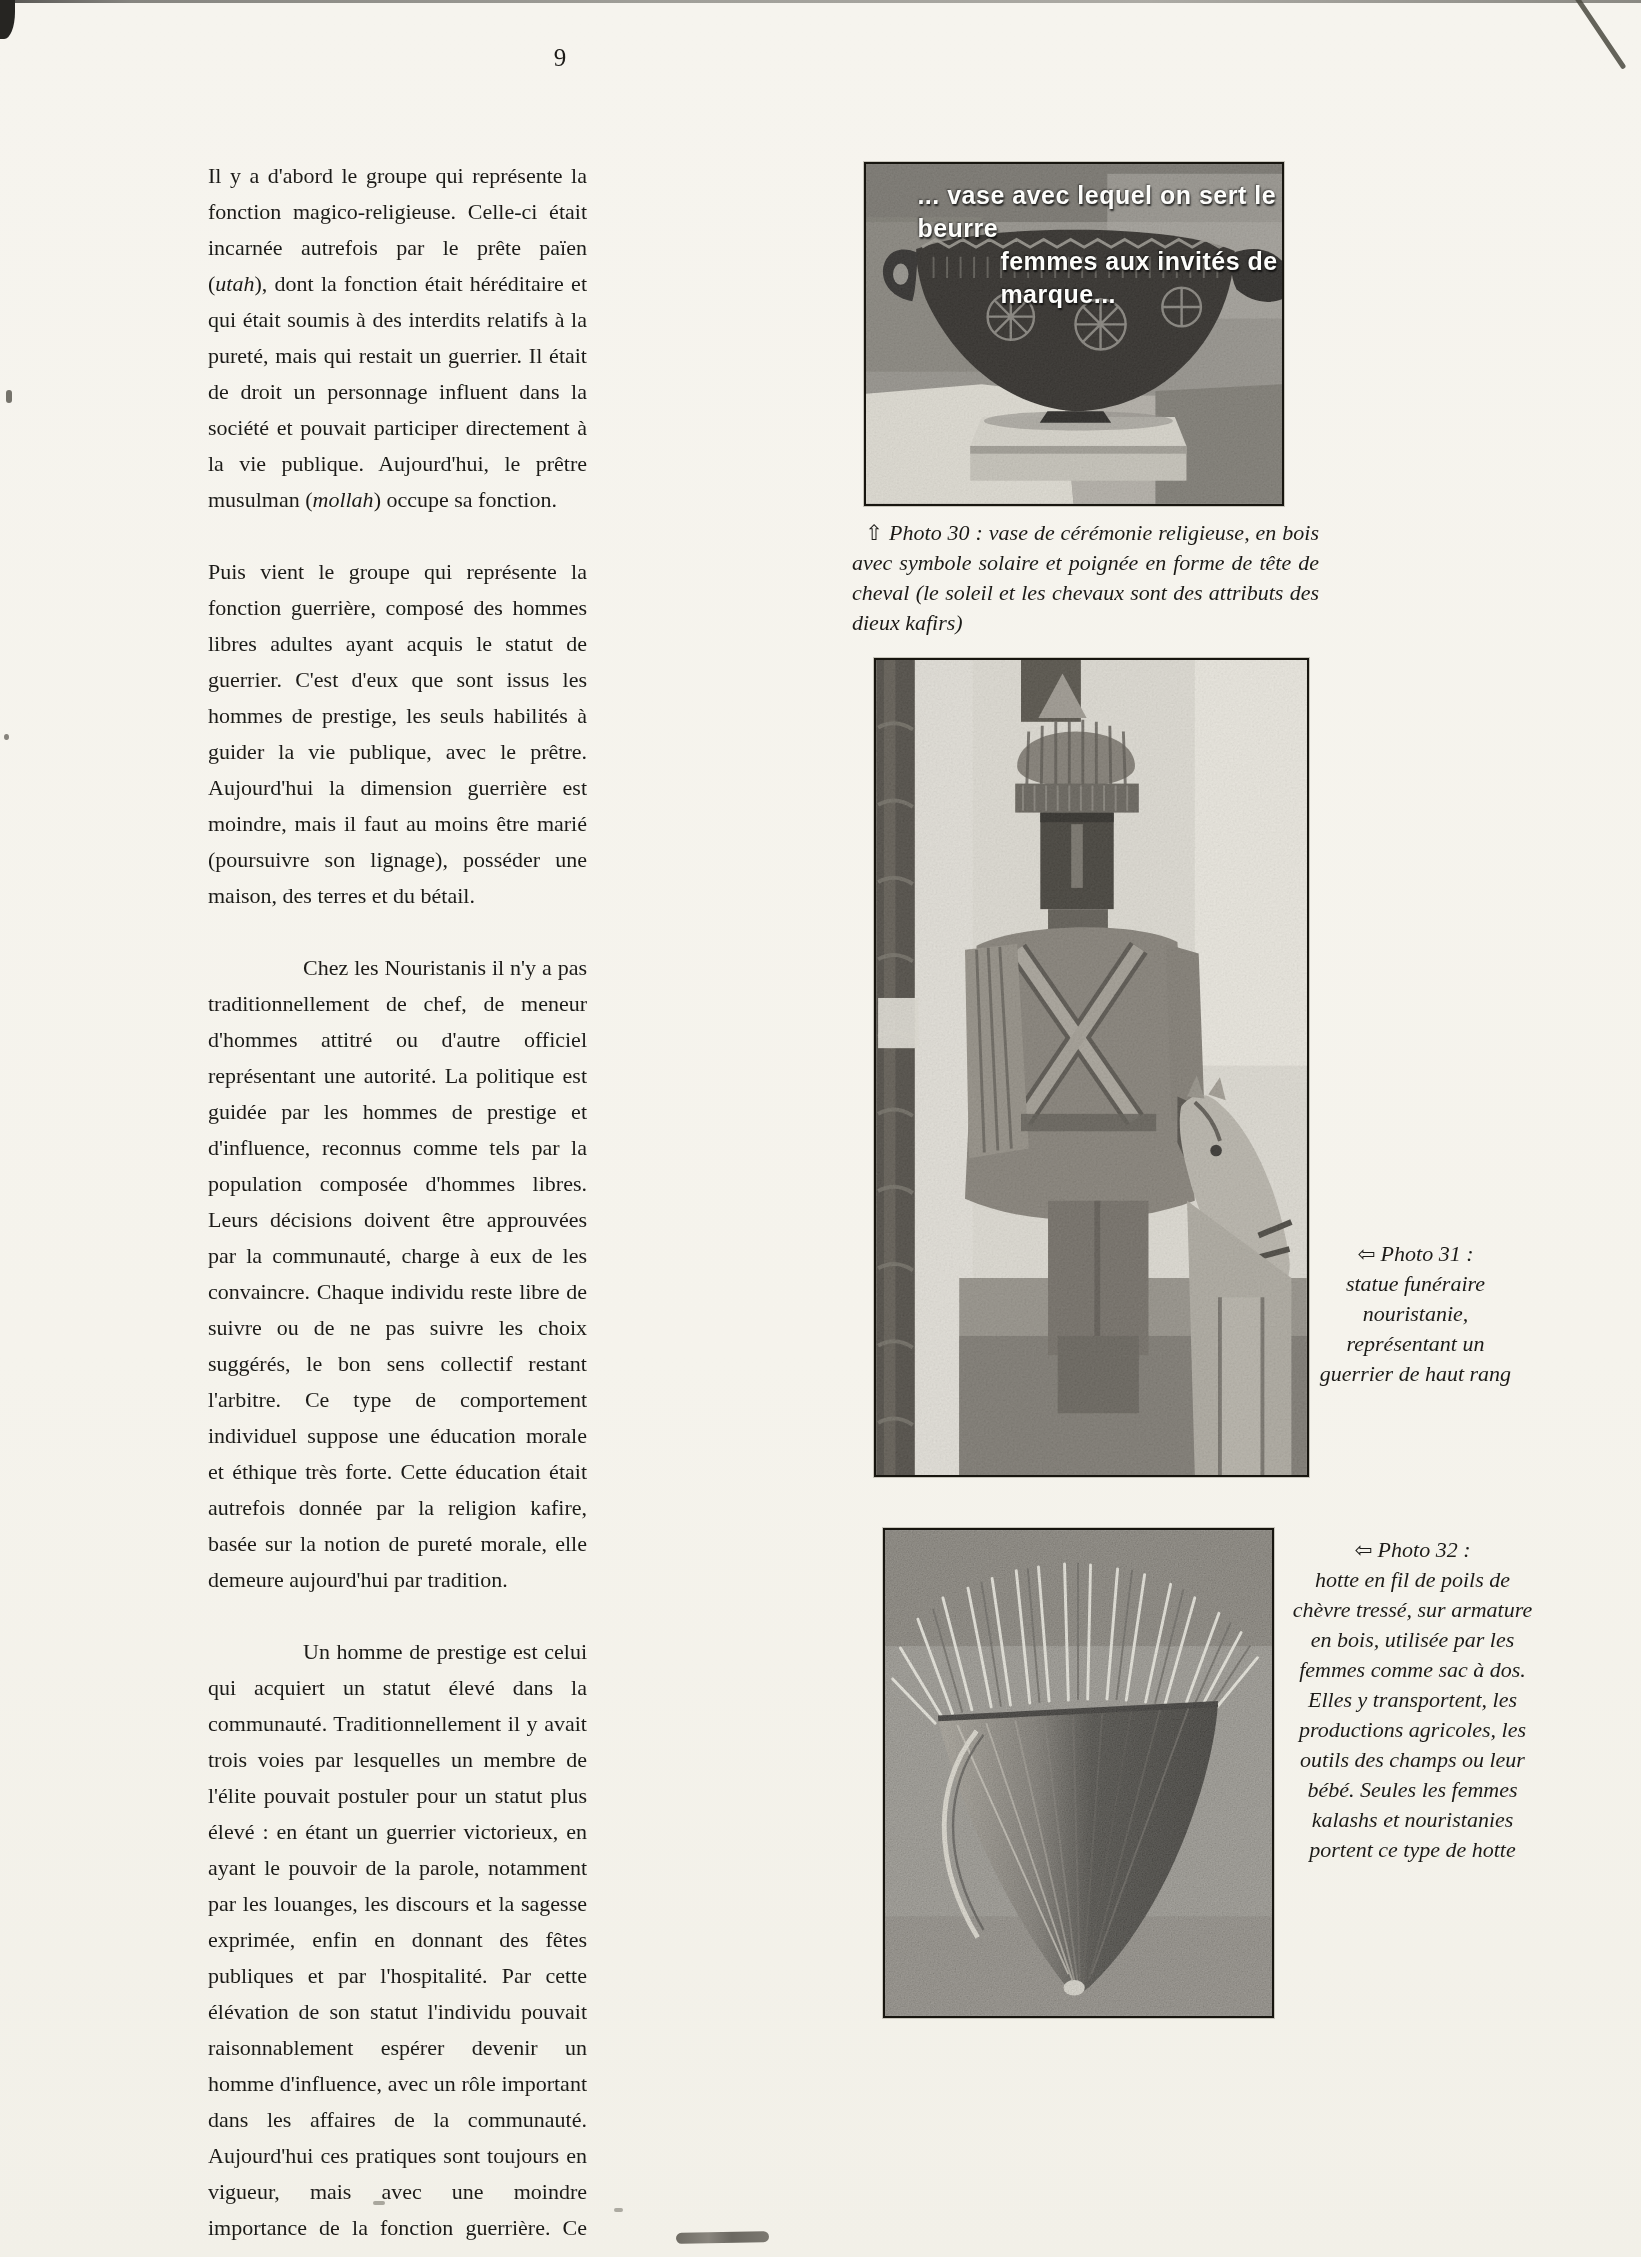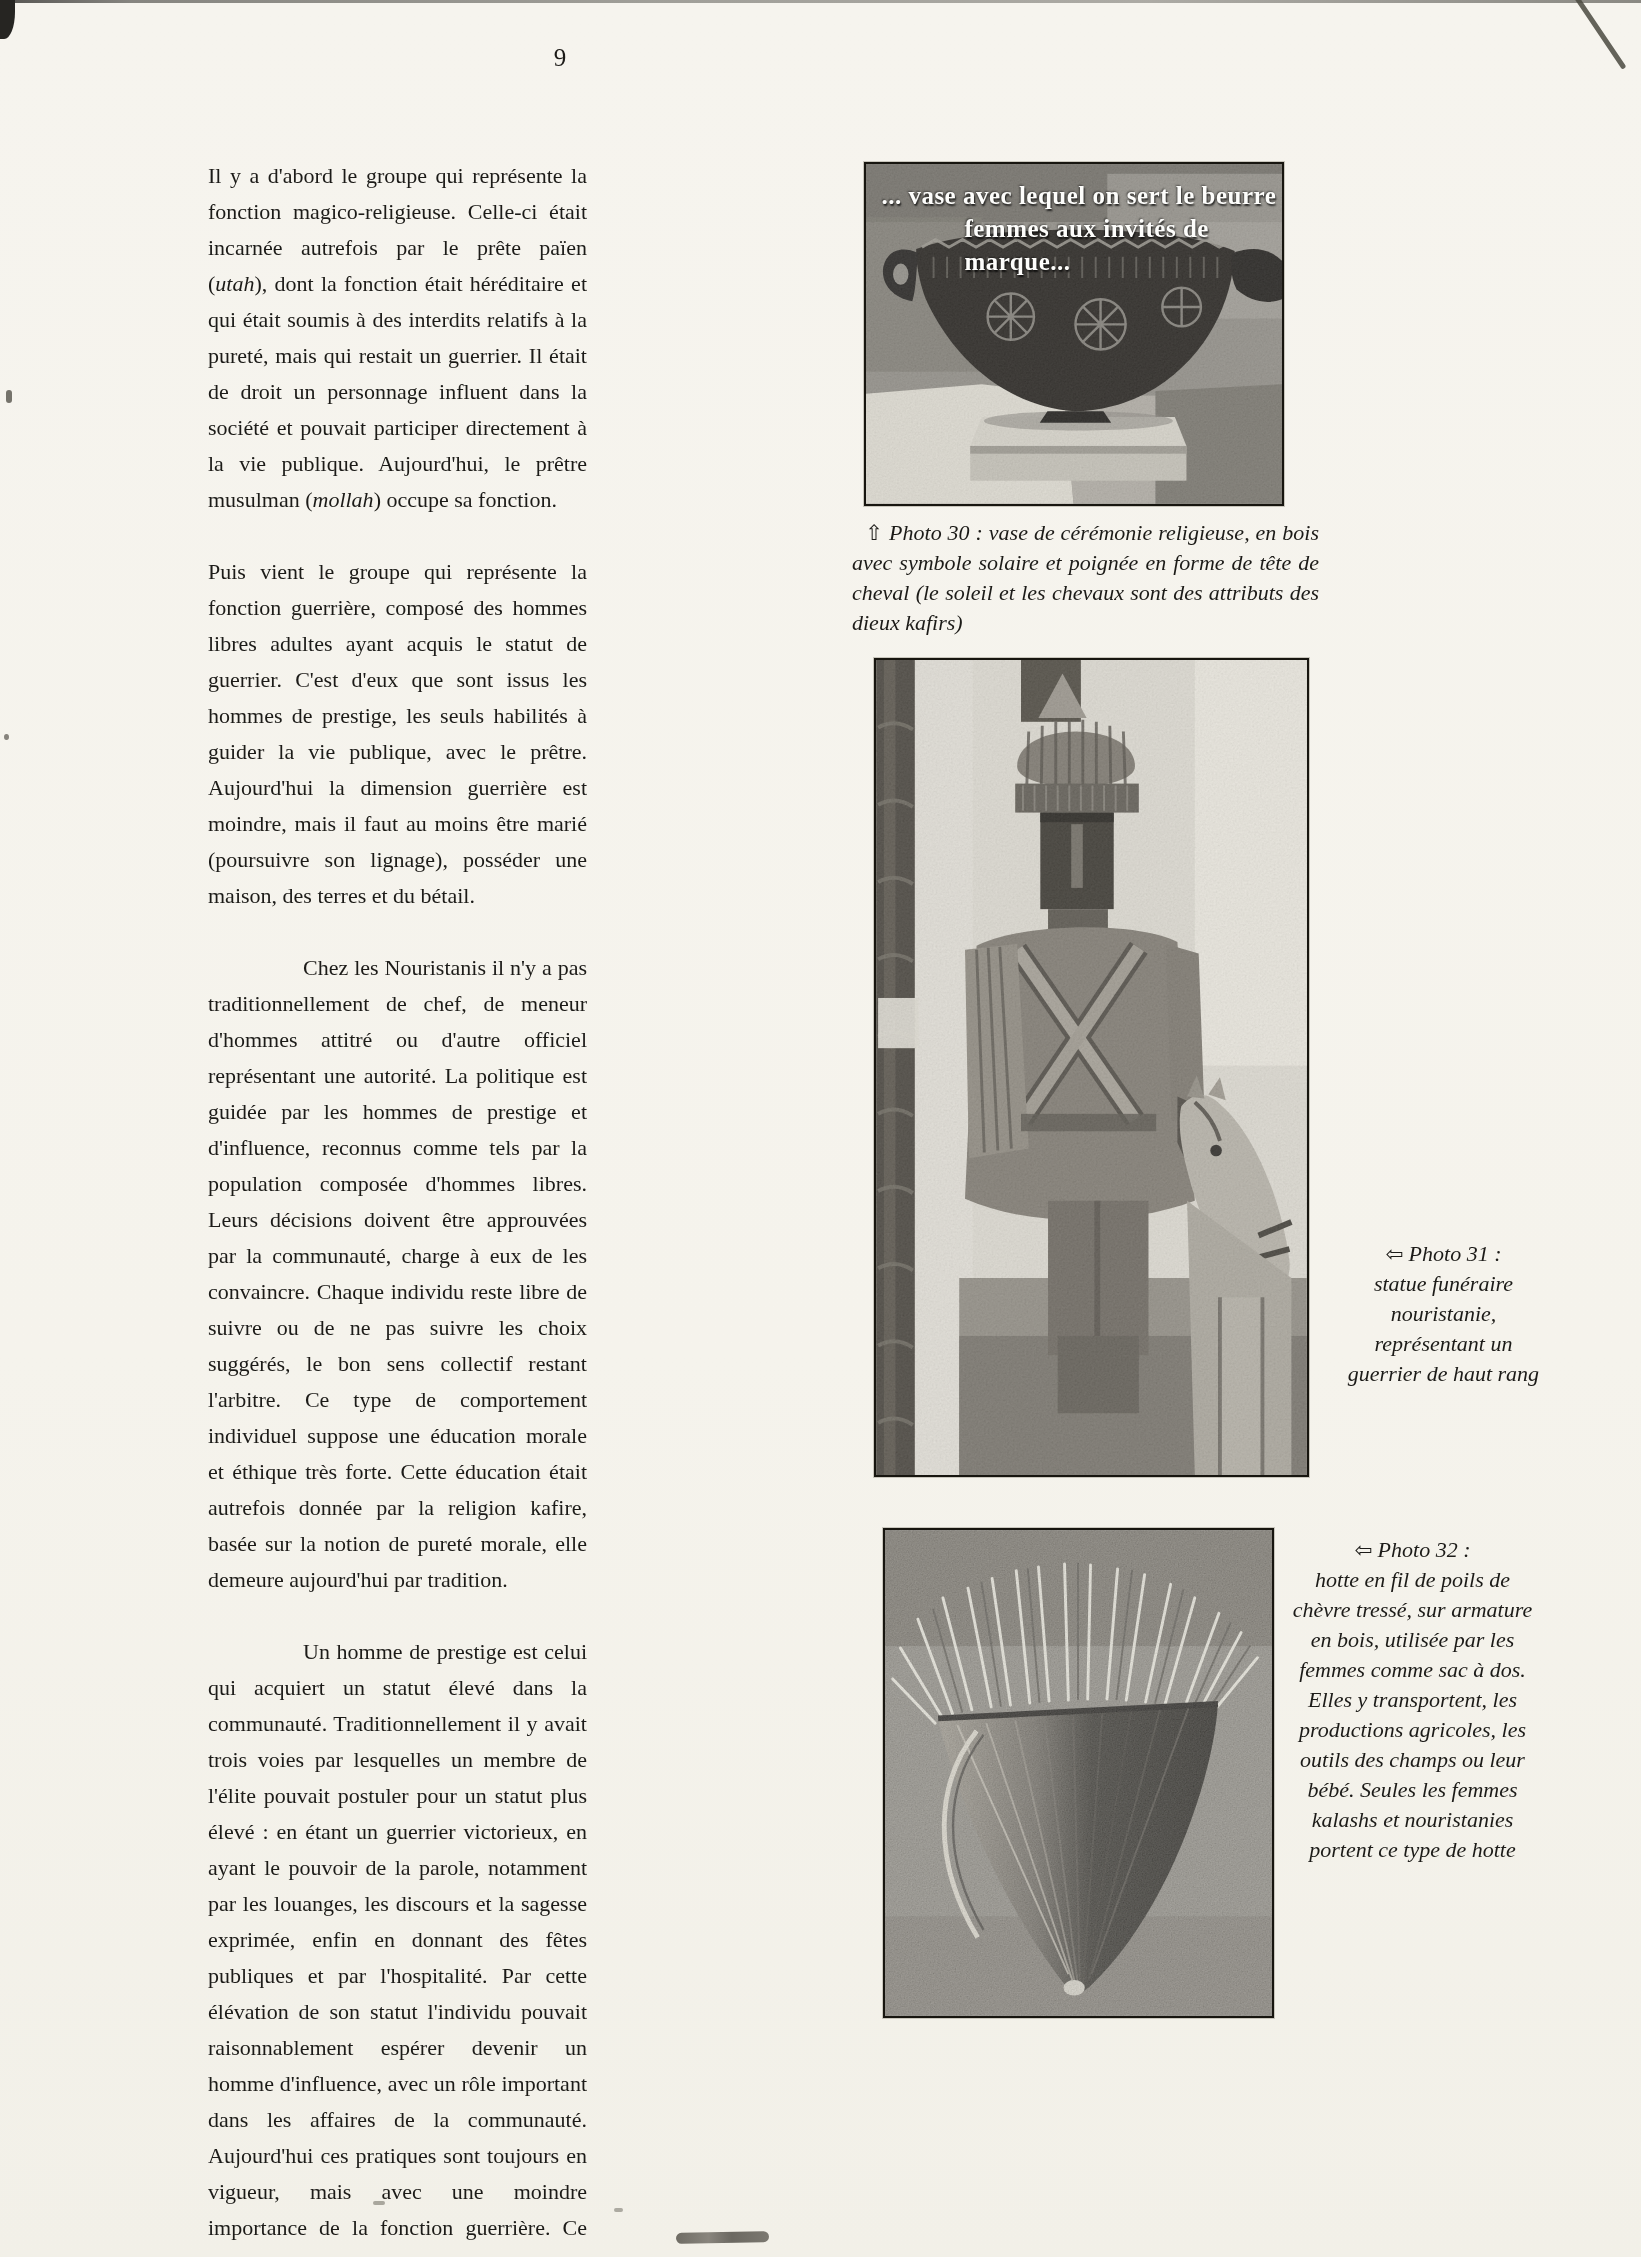--- a/index.html
+++ b/index.html
@@ -27,33 +27,34 @@
   .text-column p.indent{text-indent:95px;margin-top:32px;}
   .text-column i{font-style:italic;}
   
   figure{margin:0;padding:0;}
   .photo{border:2.9px solid #17150f;background:#888;box-shadow:0 0 0 1px #c9c6bc;}
   .photo svg{display:block;}
   .photo30{left:864px;top:162px;width:416px;height:340px;}
   .photo31{left:874px;top:658px;width:431px;height:815px;}
   .photo32{left:883px;top:1528px;width:387px;height:486px;}
   .photo-overlay{
-    position:absolute;color:#fdfdfb;font-family:Liberation Serif, serif;font-weight:bold;
+    position:absolute;color:#fdfdfb;font-family:Liberation Sans, sans-serif;font-weight:bold;
     text-shadow:1px 1.9px 1.9px rgba(0,0,0,.75), -1px -1px 1.9px rgba(0,0,0,.45);
+    margin-left:36px;
   }
   .overlay30{left:15.4px;top:15.4px;font-size:25px;line-height:33px;letter-spacing:0.5px;}
   .overlay30 .l2{display:block;margin-left:83px;}
   .overlay31{left:13.5px;bottom:15.4px;font-size:24px;line-height:32px;letter-spacing:0.4px;}
   .overlay31 span{display:block;}
   
   .caption{font-style:italic;font-size:22px;line-height:30px;}
   .caption .arrow{font-style:normal;font-family:"DejaVu Sans",sans-serif;font-size:21px;}
   .caption30{left:852px;top:518px;width:467px;text-align:justify;text-indent:13.5px;}
   .side-caption{text-align:center;}
-  .caption31{left:1313px;top:1239px;width:205px;margin-left:28px;}
+  .caption31{left:1313px;top:1239px;width:205px;}
   .caption32{left:1288px;top:1535px;width:249px;}
 </style>
 </head>
 <body>
 
 <div class="abs top-line"></div>
 <div class="abs corner-tl"></div>
 <div class="abs corner-tr"></div>
 <div class="abs speck-a"></div>
 <div class="abs speck-b"></div>

